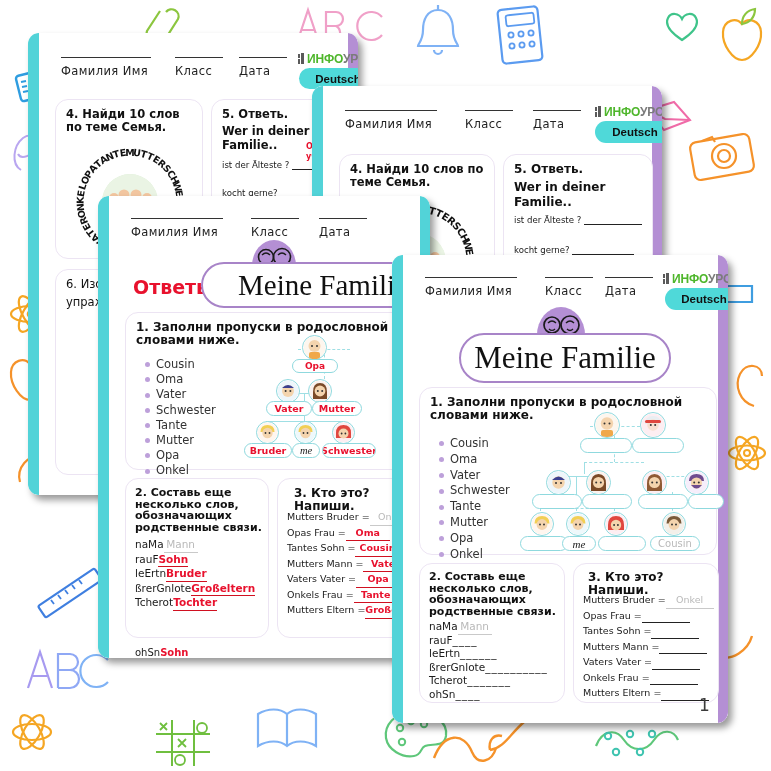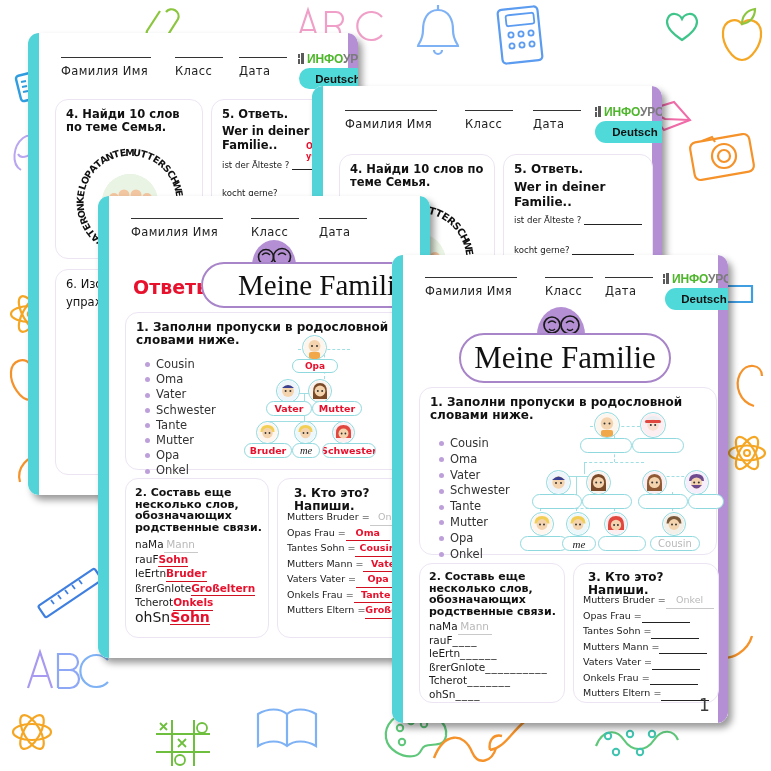--- a/index.html
+++ b/index.html
@@ -685,22 +685,22 @@
           </div>
         </div>
 
         <div class="card" style="left:16px;top:278px;width:144px;height:160px;">
           <div class="q-title" style="left:9px;top:8px;width:128px;font-size:11px;line-height:1.05;">2. Составь еще несколько слов, обозначающих родственные связи.</div>
           <div id="ex2a" style="position:absolute;left:9px;top:58px;">
               <div class="frow" style="position: relative; font-size: 10.5px; height: 14.5px; line-height: 14.5px;"><span class="k">naMa </span><span class="ansg" style="min-width: 34px;">Mann</span></div>
               <div class="frow" style="position: relative; font-size: 10.5px; height: 14.5px; line-height: 14.5px;"><span class="k">rauF </span><span class="ans" style="min-width: 20.8px;">Sohn</span></div>
               <div class="frow" style="position: relative; font-size: 10.5px; height: 14.5px; line-height: 14.5px;"><span class="k">leErtn </span><span class="ans" style="min-width: 31.2px;">Bruder</span></div>
               <div class="frow" style="position: relative; font-size: 10.5px; height: 14.5px; line-height: 14.5px;"><span class="k">ßrerGnlote </span><span class="ans" style="min-width: 52px;">Großeltern</span></div>
-              <div class="frow" style="position: relative; font-size: 10.5px; height: 14.5px; line-height: 14.5px;"><span class="k">Tcherot </span><span class="ans" style="min-width: 36.4px;">Onkels</span></div>
-              <div class="frow" style="position: relative; font-size: 14px; height: 14.5px; line-height: 14.5px;"><span class="k">ohSn </span><span class="ans" style="min-width: 20.8px;">Sohn</span></div>
+              <div class="frow" style="position: relative; font-size: 10.5px; height: 14.5px; line-height: 14.5px;"><span class="k">Tcherot </span><span class="ans" style="min-width: 36.4px;">Tochter</span></div>
+              <div class="frow" style="position: relative; font-size: 10px; height: 14.5px; line-height: 14.5px; margin-top: 36px;"><span class="k">ohSn </span><span class="ans" style="min-width: 20.8px;">Sohn</span></div>
             </div>
         </div>
 
         <div class="card" style="left:168px;top:278px;width:148px;height:160px;">
           <div class="q-title" style="left:16px;top:8px;font-size:12px;">3. Кто это? Напиши.</div>
           <div id="ex3a" style="position:absolute;left:9px;top:30px;">
               <div class="frow" style="position: relative; font-size: 9.5px; height: 15.5px; line-height: 15.5px;"><span class="k">Mutters Bruder = </span><span class="ansg" style="min-width: 44px;">Onkel</span></div>
               <div class="frow" style="position: relative; font-size: 9.5px; height: 15.5px; line-height: 15.5px;"><span class="k">Opas Frau = </span><span class="ans" style="min-width: 44px;">Oma</span></div>
               <div class="frow" style="position: relative; font-size: 9.5px; height: 15.5px; line-height: 15.5px;"><span class="k">Tantes Sohn = </span><span class="ans" style="min-width: 44px;">Cousin</span></div>
               <div class="frow" style="position: relative; font-size: 9.5px; height: 15.5px; line-height: 15.5px;"><span class="k">Mutters Mann = </span><span class="ans" style="min-width: 44px;">Vater</span></div>

